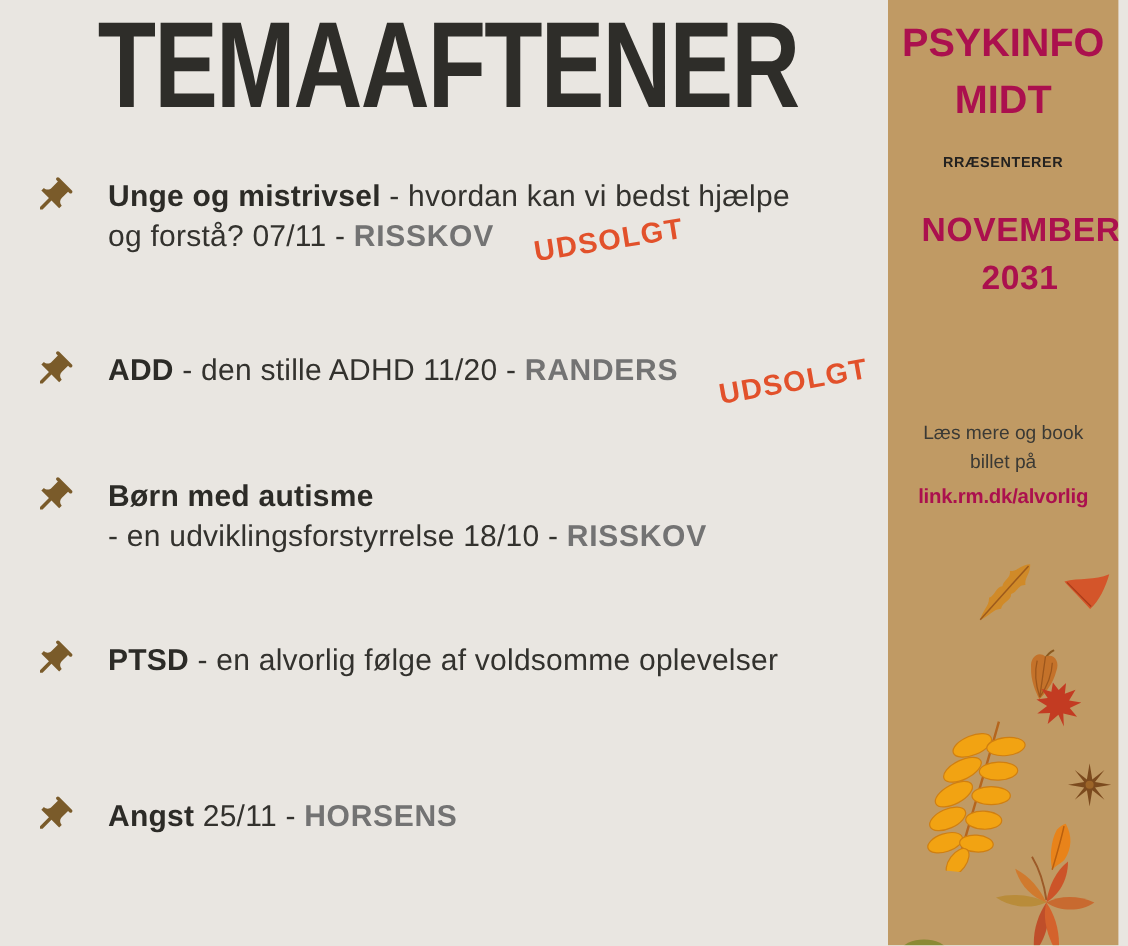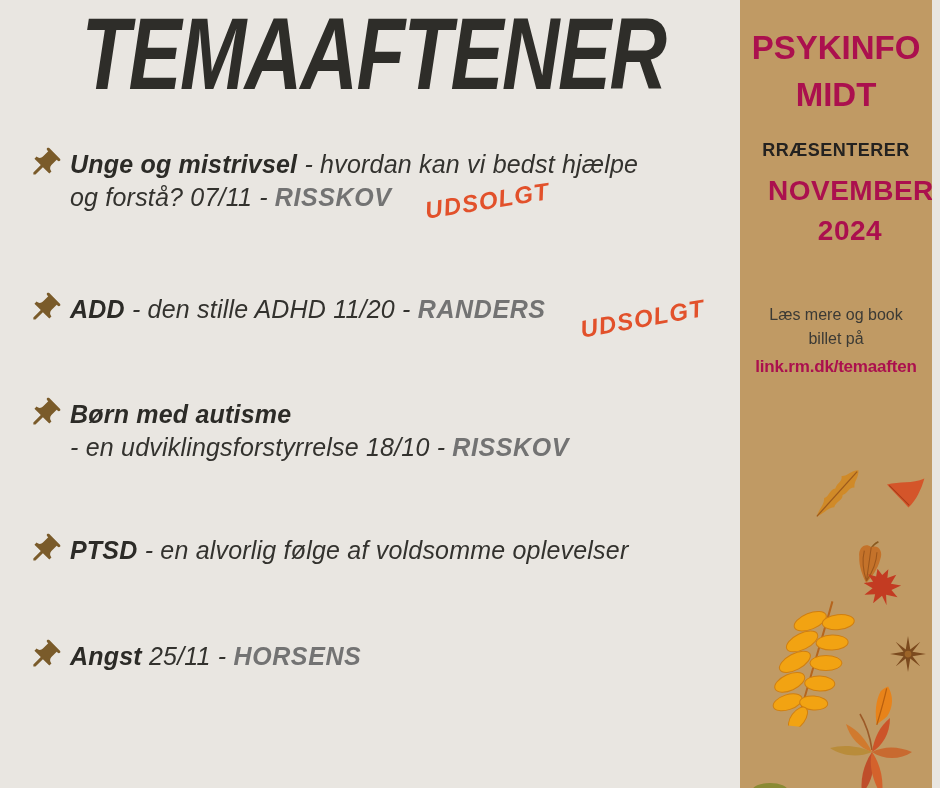--- a/index.html
+++ b/index.html
@@ -4,54 +4,54 @@
 <style>
   html,body{margin:0;padding:0;}
   body{
     width:940px;height:788px;
     font-family:"Liberation Sans",sans-serif;
     background:#e9e6e1;
   }
   .poster{position:relative;width:940px;height:788px;background:#e9e6e1;overflow:hidden;}
 
   
-  .left{position:absolute;left:0;top:0;width:612px;height:788px;font-style:italic;}
+  .left{position:absolute;left:0;top:0;width:612px;height:788px;}
   .title{
     position:absolute;top:0;left:0;width:740px;margin:0;
     text-align:center;
     font-size:102px;line-height:108px;font-weight:bold;
     letter-spacing:-2px;color:#2e2d29;
     transform:scaleX(0.78);transform-origin:50% 0;
     white-space:nowrap;
   }
-  .event{position:absolute;left:26px;display:flex;gap:6px;align-items:flex-start;justify-content:space-between;}
-  .e1{top:148px}.e2{top:293px}.e3{top:398px}.e4{top:534px}.e5{top:640px}
+  .event{position:absolute;left:26px;display:flex;gap:26px;align-items:flex-start;justify-content:space-between;}
+  .e1{top:148px}.e2{top:293px}.e3{top:398px}.e4{top:534px}.e5{top:664px}
   .pin{width:38px;height:38px;flex:0 0 38px;margin-top:-2px;}
   .pin svg{transform:rotate(45deg);}
   .etext{font-size:25px;line-height:33px;color:#33322e;letter-spacing:.2px;}
   .eline{white-space:nowrap;}
   .b{font-weight:bold;color:#2c2b27;}
   .loc{font-weight:bold;color:#737373;letter-spacing:.6px;}
   .soldout{
     display:inline-block;font-weight:bold;color:#e2512b;
     font-size:24px;letter-spacing:1.2px;
     transform:rotate(-9deg) translateY(3px);
     margin-left:32px;
   }
   .soldout.low{transform:rotate(-10deg) translateY(9px);}
 
   
   .sidebar{
     position:absolute;left:740px;top:0;width:192px;height:788px;
     background:#c09a64;overflow:hidden;text-align:center;
   }
-  .brand{margin-top:24px;font-weight:bold;font-size:33px;line-height:47px;color:#ab104e;}
-  .presents{margin-top:22px;font-weight:bold;font-size:18px;letter-spacing:.5px;color:#242220;}
-  .month{margin-top:10px;font-weight:bold;font-size:28px;line-height:40px;color:#ab104e;letter-spacing:.5px;padding-left:28px;}
-  .cta{margin-top:52px;font-size:16px;line-height:24px;color:#3b3a35;}
+  .brand{margin-top:12px;font-weight:bold;font-size:33px;line-height:47px;color:#ab104e;}
+  .presents{margin-top:22px;font-weight:bold;font-size:12px;letter-spacing:.5px;color:#242220;}
+  .month{margin-top:30px;font-weight:bold;font-size:28px;line-height:40px;color:#ab104e;letter-spacing:.5px;padding-left:28px;}
+  .cta{margin-top:98px;font-size:16px;line-height:24px;color:#3b3a35;}
   .link{margin-top:6px;font-size:17px;font-weight:bold;color:#ab104e;letter-spacing:-.2px;}
 
   .leaves{position:absolute;left:0;top:0;width:100%;height:100%;pointer-events:none;}
   .leaf{position:absolute;}
   .leaf-oak{left:74px;top:460px;transform:rotate(42deg);}
   .leaf-red{left:146px;top:478px;transform:rotate(-6deg);}
   .leaf-physalis{left:112px;top:540px;transform:rotate(8deg);}
   .leaf-maple{left:118px;top:566px;transform:rotate(-14deg);}
   .leaf-rowan{left:28px;top:596px;transform:rotate(6deg);}
   .leaf-anise{left:150px;top:636px;}
@@ -126,27 +126,27 @@
   </div>
 
   <div class="sidebar">
     <div class="brand">
       <div>PSYKINFO</div>
       <div>MIDT</div>
     </div>
     <div class="presents">RRÆSENTERER</div>
     <div class="month">
       <div>NOVEMBER</div>
-      <div>2024</div>
+      <div>2031</div>
     </div>
     <div class="cta">
       <div>Læs mere og book</div>
       <div>billet på</div>
     </div>
-    <div class="link">link.rm.dk/temaaften</div>
+    <div class="link">link.rm.dk/alvorlig</div>
 
     <div class="leaves">
 
       <svg class="leaf leaf-oak" width="46" height="68" viewBox="0 0 40 70">
         <path fill="#d08a28" d="M20 2 C26 8 24 14 29 18 C24 22 28 27 25 32 C29 36 24 42 27 47 C22 52 24 58 20 66 C16 58 18 52 13 47 C16 42 11 36 15 32 C12 27 16 22 11 18 C16 14 14 8 20 2 Z"></path>
         <path stroke="#9c5a1c" stroke-width="1.3" fill="none" d="M20 4 L20 66"></path>
       </svg>
 
       <svg class="leaf leaf-red" width="42" height="32" viewBox="0 0 40 30">
         <path fill="#d4552a" d="M2 4 C14 2 26 6 38 2 C34 12 28 22 20 28 C14 19 6 10 2 4 Z"></path>

